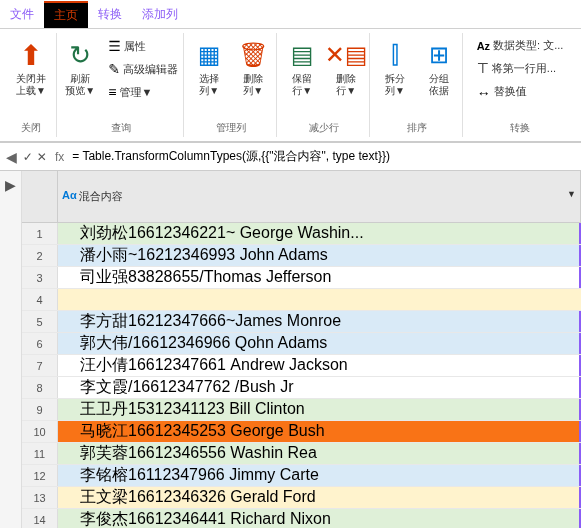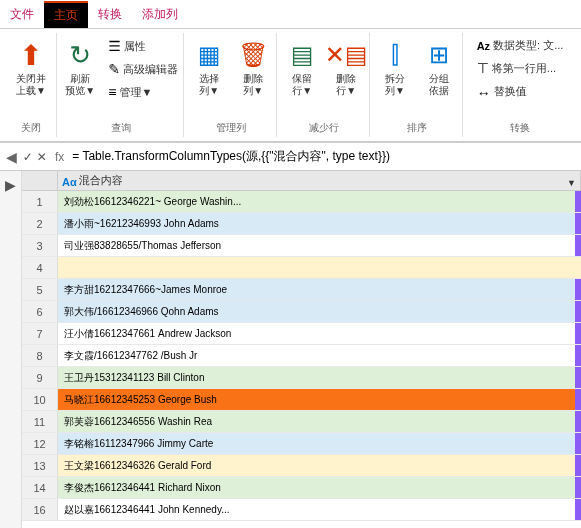--- a/index.html
+++ b/index.html
@@ -1,21 +1,21 @@
 <!DOCTYPE html>
 <html><head>
   <meta charset="utf-8">
   <style>
     * { margin: 0; padding: 0; box-sizing: border-box; }
     body { font-family: 'Microsoft YaHei', SimSun, Arial, sans-serif; font-size: 12px; background: #f0f0f0; width: 581px; height: 528px; overflow: hidden; }
 
     
     .ribbon { background: #fff; border-bottom: 1px solid #ccc; }
     .ribbon-tabs { display: flex; background: #fff; border-bottom: 1px solid #d0d0d0; }
-    .ribbon-tab { padding: 4px 10px; font-size: 12px; cursor: pointer; color: #be185d; border: none; background: none; }
+    .ribbon-tab { padding: 4px 10px; font-size: 12px; cursor: pointer; color: #8b5cf6; border: none; background: none; }
     .ribbon-tab.active { background: #000000; color: #d83b01; border-top: 2px solid #d83b01; margin-top: 1px; }
 
     .ribbon-content { background: #fff; padding: 4px 6px 4px 6px; display: flex; align-items: stretch; gap: 2px; border-bottom: 1px solid #ccc; min-height: 90px; }
 
     .ribbon-group { display: flex; flex-direction: column; align-items: center; padding: 2px 6px; border-right: 1px solid #e0e0e0; min-width: 50px; position: relative; }
     .ribbon-group:last-child { border-right: none; }
     .ribbon-group-label { font-size: 10px; color: #666; margin-top: auto; padding-top: 2px; text-align: center; position: absolute; bottom: 2px; left: 0; right: 0; }
     .ribbon-group-content { display: flex; flex-direction: row; align-items: flex-start; gap: 2px; flex: 1; padding-bottom: 16px; }
 
     .ribbon-btn-large { display: flex; flex-direction: column; align-items: center; cursor: pointer; padding: 3px 4px; border: 1px solid transparent; border-radius: 2px; min-width: 36px; }
@@ -37,29 +37,29 @@
 
     
     .left-icons { width: 22px; background: #f5f5f5; border-right: 1px solid #ddd; display: flex; flex-direction: column; align-items: center; padding-top: 4px; gap: 2px; }
     .left-icon { font-size: 14px; color: #555; cursor: pointer; padding: 2px; }
 
     
     .table-wrapper { flex: 1; overflow: hidden; background: #fff; }
 
     .col-header-row { display: flex; background: #e8e8e8; border-bottom: 1px solid #ccc; }
     .row-num-header { width: 36px; min-width: 36px; border-right: 1px solid #ccc; background: #e8e8e8; }
-    .col-header { flex: 1; padding: 2px 4px; font-size: 11px; color: #333; border-right: 1px solid #ccc; display: flex; align-items: flex-end; gap: 2px; overflow: hidden; }
+    .col-header { flex: 1; padding: 18px 4px; font-size: 11px; color: #333; border-right: 1px solid #ccc; display: flex; align-items: flex-start; gap: 2px; overflow: hidden; }
     .col-header-abc { color: #0078d7; font-size: 11px; font-weight: bold; }
     .col-header-text { font-size: 11px; }
     .col-header-dropdown { margin-left: auto; font-size: 9px; cursor: pointer; }
 
     .data-rows { overflow-y: auto; height: 100%; }
     .data-row { display: flex; border-bottom: 1px solid #e8e8e8; height: 22px; }
     .row-num { width: 36px; min-width: 36px; text-align: center; font-size: 11px; color: #555; border-right: 1px solid #ddd; display: flex; align-items: center; justify-content: center; background: #f0f0f0; }
-    .data-cell { flex: 1; padding: 2px 6px; font-size: 10px; color: #000; overflow: hidden; white-space: nowrap; text-overflow: ellipsis; border-right: 6px solid #8b5cf6; display: flex; align-items: center; }
+    .data-cell { flex: 1; padding: 2px 6px; font-size: 16px; color: #000; overflow: hidden; white-space: nowrap; text-overflow: ellipsis; border-right: 2px solid #8b5cf6; display: flex; align-items: center; margin-left: 16px; }
 
     
     .row-1 { background: #dff0d8; }
     .row-2 { background: #d9eaf7; }
     .row-3 { background: #fff; }
     .row-4 { background: #fff3cd; }
     .row-5 { background: #d9eaf7; }
     .row-6 { background: #d9eaf7; }
     .row-7 { background: #fff; }
     .row-8 { background: #fff; }

